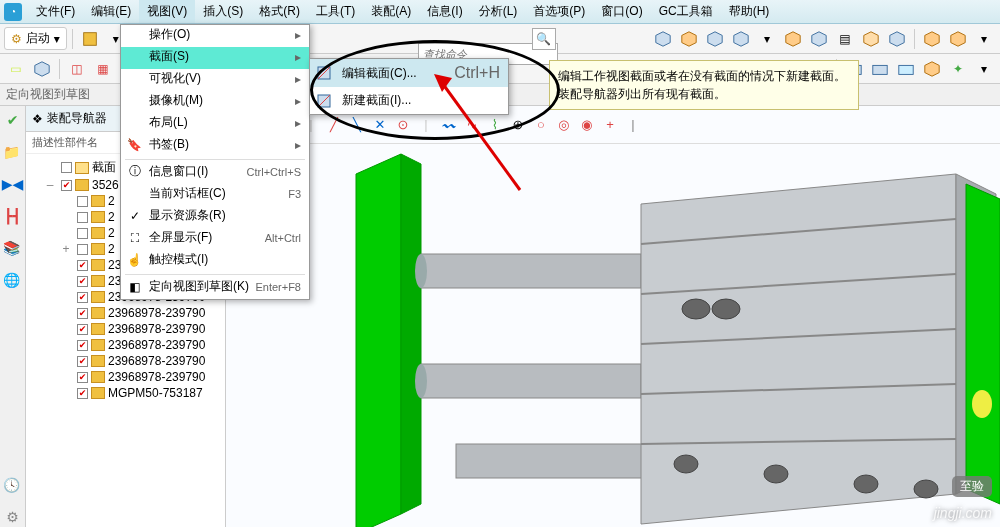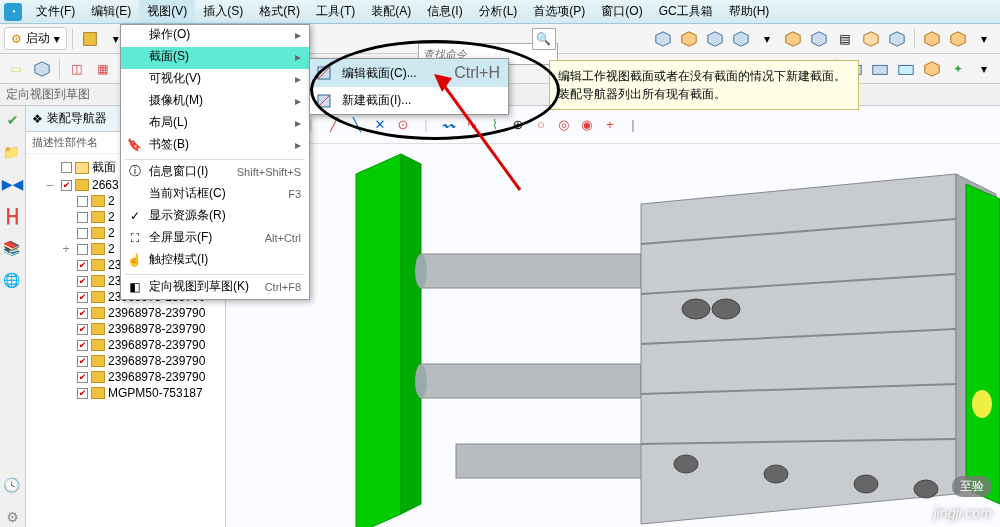--- a/index.html
+++ b/index.html
@@ -48,21 +48,21 @@
 
 .tooltip{position:absolute;left:549px;top:60px;width:310px;background:#ffffe8;border:1px solid #c8c070;padding:6px 8px;z-index:52;line-height:1.5}
 
 .search-box{position:absolute;left:418px;top:43px;width:140px;height:22px;border:1px solid #aaa;background:#fff;display:flex;align-items:center;padding:0 4px;z-index:40}
 .search-box input{border:none;outline:none;width:100%;font-size:11px;font-style:italic;color:#888}
 
 .ellipse{position:absolute;left:310px;top:40px;width:250px;height:100px;border:3px solid #000;border-radius:50%;z-index:60;pointer-events:none}
 .arrow-red{position:absolute;z-index:61;pointer-events:none}
 
 .watermark{position:absolute;right:8px;bottom:6px;color:rgba(255,255,255,.85);font-size:14px;font-style:italic;text-shadow:0 0 4px rgba(0,0,0,.5);z-index:5}
-.wm-badge{position:absolute;right:8px;bottom:30px;background:rgba(120,120,120,.8);color:#fff;padding:2px 8px;border-radius:10px;font-size:12px;z-index:5}
+.wm-badge{position:absolute;right:8px;bottom:30px;background:rgba(120,120,120,.8);color:#fff;padding:2px 8px;border-radius:5px;font-size:12px;z-index:5}
 
 svg.cube{width:18px;height:18px}
 </style>
 </head>
 <body>
 
 <div class="menubar">
   <div class="app-icon">◔</div>
   <div class="menu-item">文件(F)</div>
   <div class="menu-item">编辑(E)</div>
@@ -254,21 +254,21 @@
       <div class="tree-row">
         <span class="fold"></span>
         <span class="chk"></span>
         <span class="fico"></span>
         <span>截面</span>
       </div>
       <div class="tree-row">
         <span class="fold">–</span>
         <span class="chk">✔</span>
         <span class="pico"></span>
-        <span>2663</span>
+        <span>3526</span>
       </div>
       <div class="tree-row ind1">
         <span class="fold"></span>
         <span class="chk"></span>
         <span class="pico"></span>
         <span>2</span>
       </div>
       <div class="tree-row ind1">
         <span class="fold"></span>
         <span class="chk"></span>
@@ -422,21 +422,21 @@
     </div>
     <div class="dd-item">
       <span class="ico">🔖</span>
       <span>书签(B)</span>
       <span class="arr">▸</span>
     </div>
     <div class="dd-sep"></div>
     <div class="dd-item">
       <span class="ico">ⓘ</span>
       <span>信息窗口(I)</span>
-      <span class="sc">Shift+Shift+S</span>
+      <span class="sc">Ctrl+Ctrl+S</span>
     </div>
     <div class="dd-item">
       <span>当前对话框(C)</span>
       <span class="sc">F3</span>
     </div>
     <div class="dd-item">
       <span class="ico">✓</span>
       <span>显示资源条(R)</span>
     </div>
     <div class="dd-item">
@@ -445,21 +445,21 @@
       <span class="sc">Alt+Ctrl</span>
     </div>
     <div class="dd-item">
       <span class="ico">☝</span>
       <span>触控模式(I)</span>
     </div>
     <div class="dd-sep"></div>
     <div class="dd-item">
       <span class="ico">◧</span>
       <span>定向视图到草图(K)</span>
-      <span class="sc">Ctrl+F8</span>
+      <span class="sc">Enter+F8</span>
     </div>
   </div>
 
 <div class="submenu" id="sm">
     <div class="sm-item hover">
       <span class="ico">
         <svg width="14" height="14">
           <rect x="1" y="1" width="12" height="12" fill="#cde" stroke="#369"></rect>
           <line x1="1" y1="13" x2="13" y2="1" stroke="#d44"></line>
         </svg>

